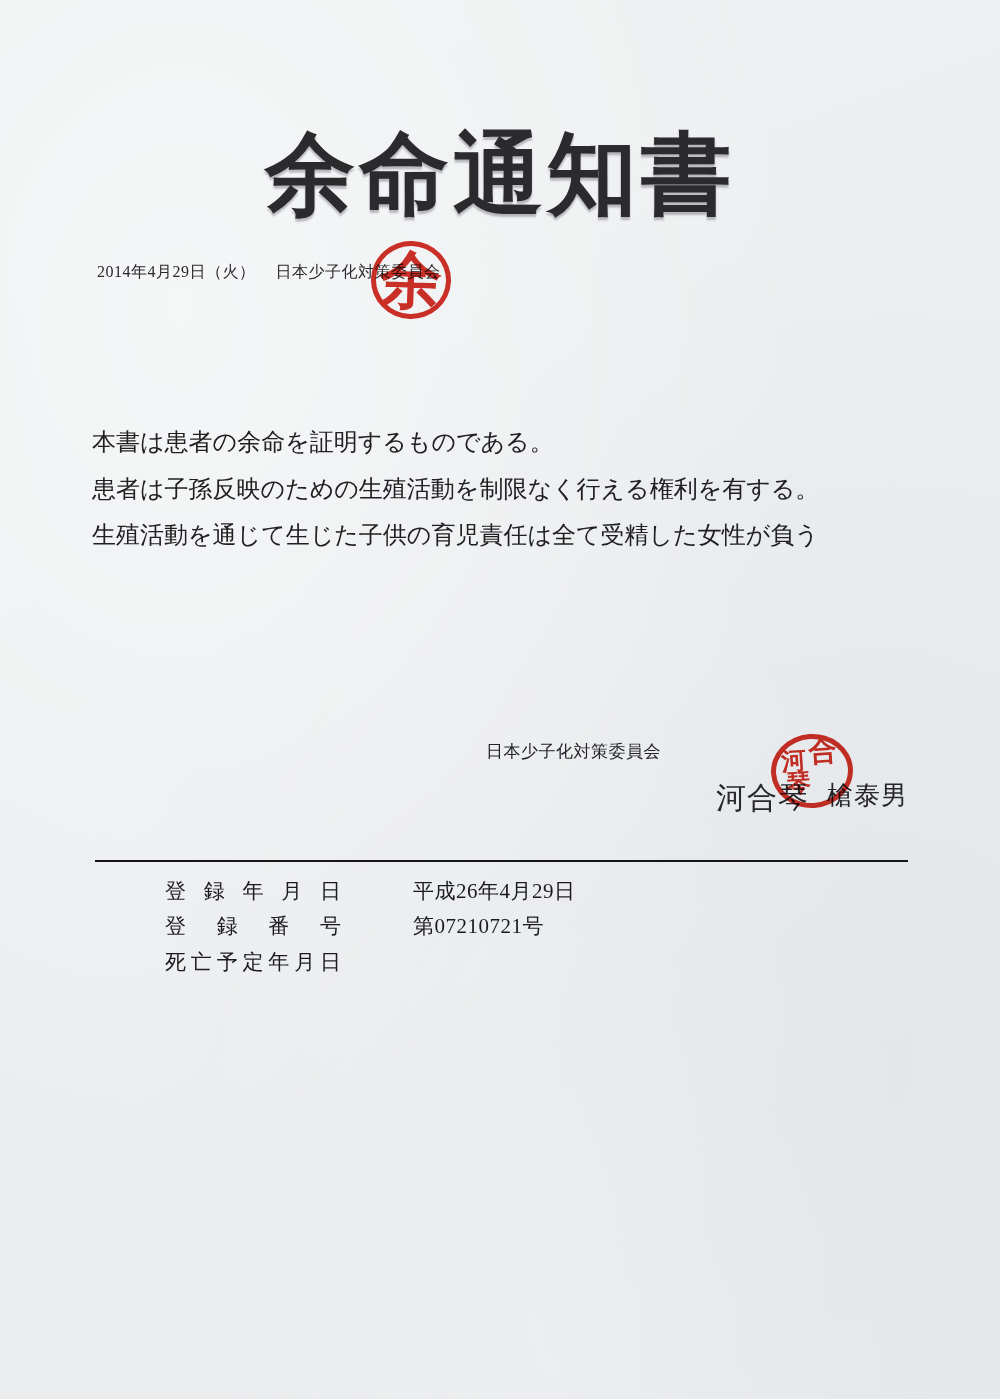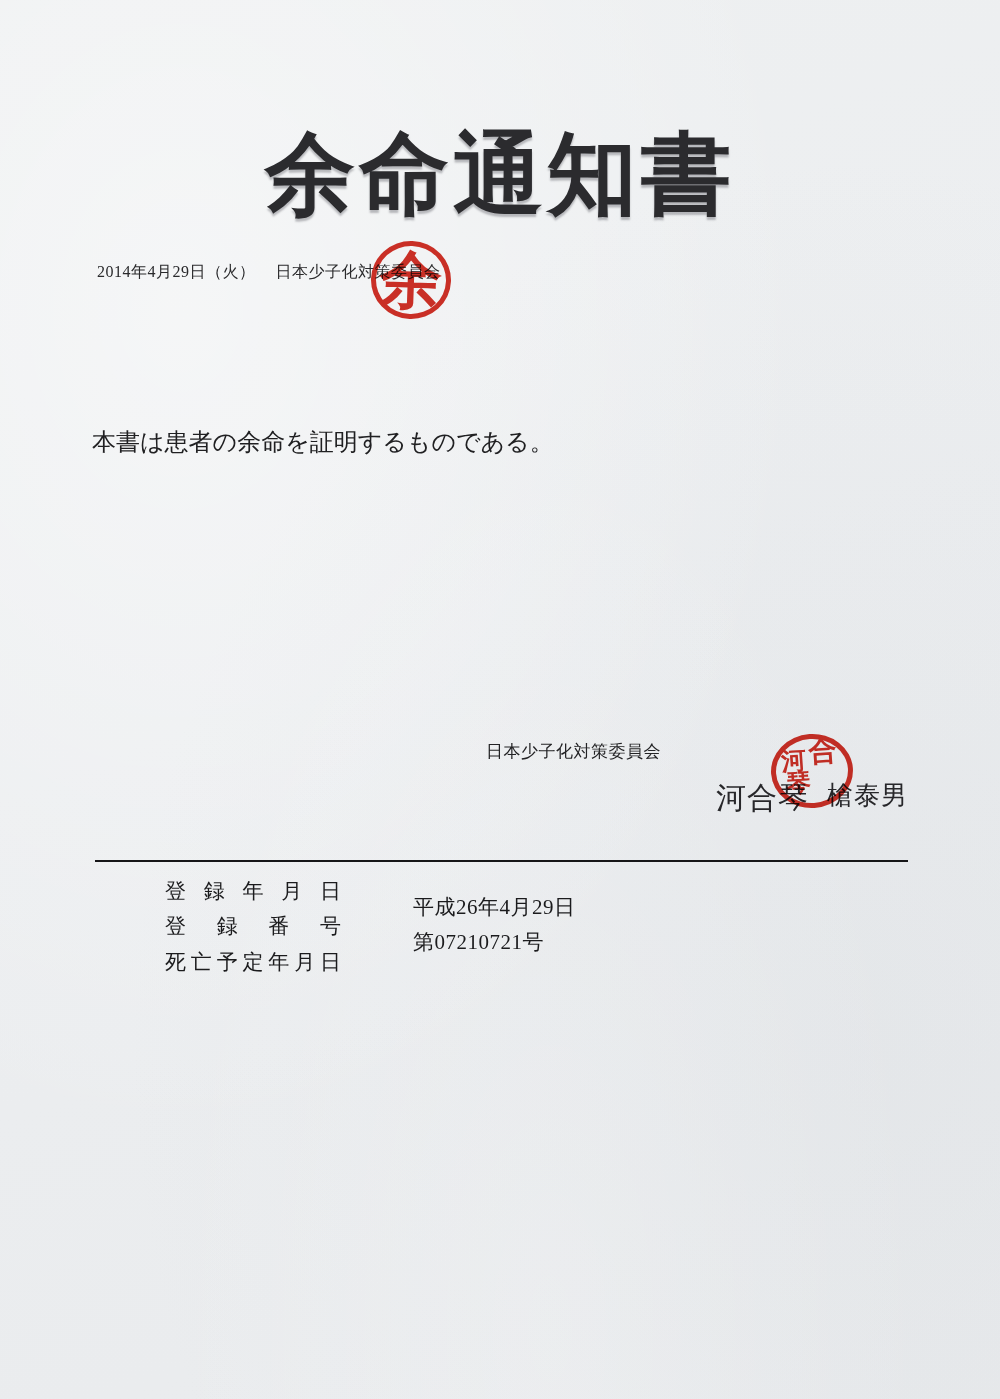--- a/index.html
+++ b/index.html
@@ -73,35 +73,37 @@
   }
 
   .reg-row { position:absolute; left:0; width:1000px; height:30px; font-size:21px; color:#1b1b1d; }
   .reg-row-1 { top:877px; }
   .reg-row-2 { top:912px; }
   .reg-row-3 { top:948px; }
   .reg-label {
     position:absolute; left:165px; width:176px;
     display:flex; justify-content:space-between; white-space:nowrap;
   }
-  .reg-value { position:absolute; left:413px; letter-spacing:0.5px; white-space:nowrap;margin-top:16px; }
+  .reg-value { position:absolute; left:413px; letter-spacing:0.5px; white-space:nowrap; }
 </style>
 </head>
 <body>
 
 <div class="page">
 
   <div class="doc-title">余命通知書</div>
 
   <div class="dateline">
     <span>2014年4月29日（火）</span><span class="issuer">日本少子化対策委員会</span>
   </div>
 
   <div class="body-text">
     <div>本書は患者の余命を証明するものである。</div>
+    <div>患者は子孫反映のための生殖活動を制限なく行える権利を有する。</div>
+    <div>生殖活動を通じて生じた子供の育児責任は全て受精した女性が負う</div>
   </div>
 
   <div class="sig-org">日本少子化対策委員会</div>
   <div class="sig-name-1">河合琴</div>
   <div class="sig-name-2">槍泰男</div>
 
   <div class="stamp stamp-yo">
     <span>余</span>
   </div>
 

